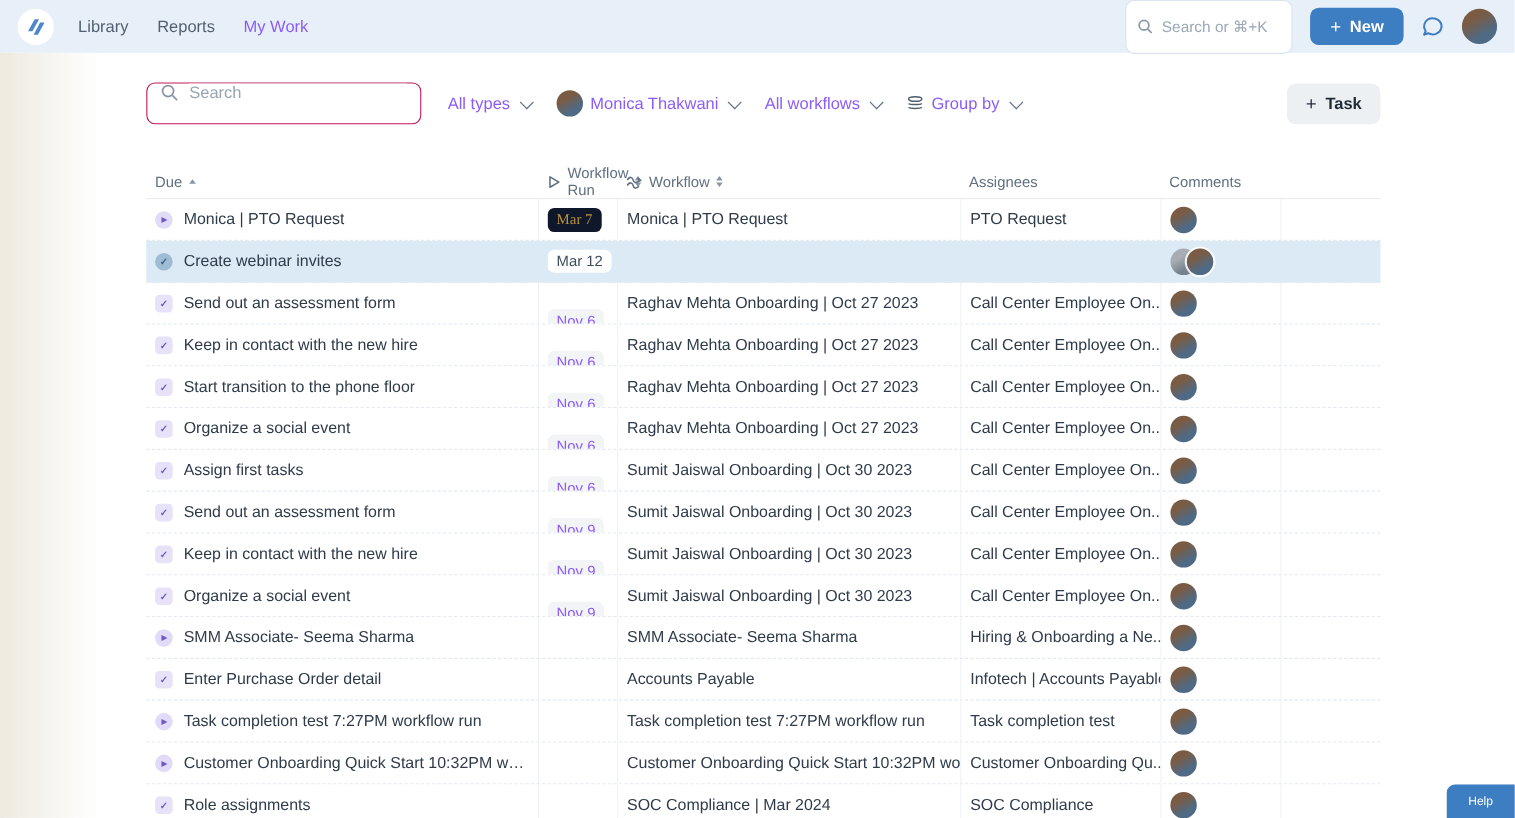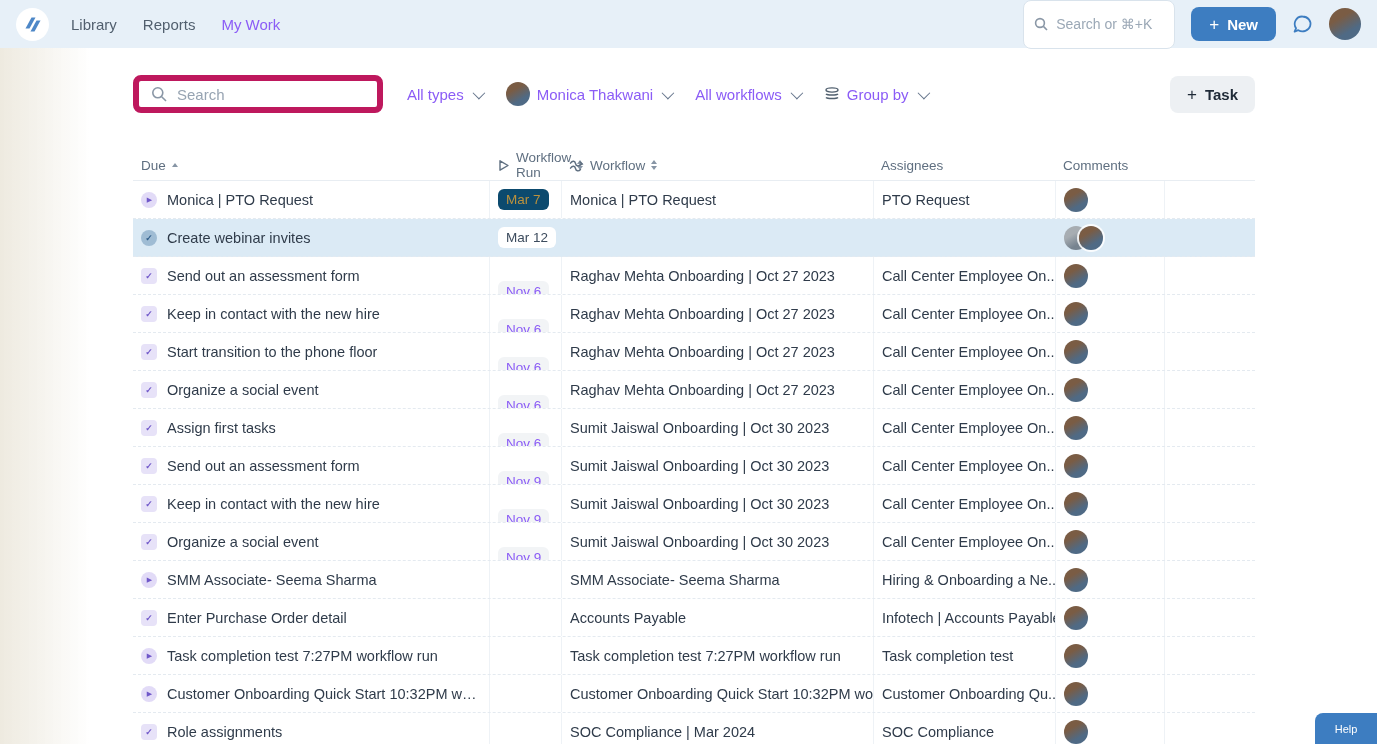--- a/index.html
+++ b/index.html
@@ -30,22 +30,22 @@
   .avatar { border-radius:50%; background:linear-gradient(150deg,#7a5c44 32%,#4f6a85 70%);
     flex:0 0 auto; }
   .avatar.a32 { width:32px; height:32px; }
   .avatar.a24 { width:24px; height:24px; }
   .avatar.man { background:linear-gradient(150deg,#a7adb2 35%,#76838f 70%); }
 
   
   .content { position:relative; z-index:1; margin-left:133px; width:1122px; }
 
   .filter-bar { display:flex; align-items:center; margin-top:27px; height:38px; }
-  .filter-search { display:flex; align-items:center; gap:10px; width:250px; height:38px;
-    background:#fff; border:6px solid #be185d; border-radius:8px; padding:0 12px; }
+  .filter-search { display:flex; align-items:flex-start; gap:10px; width:250px; height:38px;
+    background:#fff; border:1px solid #be185d; border-radius:8px; padding:0 12px; }
   .filter-search input { border:none; outline:none; width:100%; font-size:15px;
     font-family:inherit; color:#334155; }
   .filter-search input::placeholder { color:#97A4B2; }
   .dropdown { display:flex; align-items:center; gap:7px; font-size:15px; color:#8b5cf6;
     cursor:pointer; margin-left:24px; }
   .chev { width:9px; height:9px; border-right:1.6px solid #64748B; border-bottom:1.6px solid #64748B;
     transform:rotate(45deg) translateY(-2px); margin-left:2px; }
   .btn-task { margin-left:auto; height:37px; padding:0 17px; background:#EDF0F3; color:#1F2A37;
     border:none; border-radius:8px; font-size:15px; font-weight:bold; display:flex;
     align-items:center; gap:8px; cursor:pointer; font-family:inherit; }
@@ -78,21 +78,21 @@
     justify-content:center; font-size:9px; }
   .sicon.play { background:#E2DBF7; border-radius:50%; color:#6F57C9; }
   .sicon.play::after { content:"▶"; font-size:7px; transform:translateX(.5px); }
   .sicon.check { background:#E7E2F8; border-radius:4px; color:#6F57C9; }
   .sicon.check::after { content:"✓"; font-weight:bold; }
   .sicon.done { background:#9FBCD4; border-radius:50%; color:#2F5D8A; }
   .sicon.done::after { content:"✓"; font-weight:bold; }
 
   .pill { font-size:13.5px; padding:3px 8px; border-radius:6px; white-space:nowrap; }
   .pill.gray { background:#F2F4F6; color:#8b5cf6;margin-top:32px; }
-  .pill.warn { background:#0c4a6e; color:#BB913D; }
+  .pill.warn { background:#0f172a; color:#BB913D;font-family:Liberation Serif, serif; }
   .pill.white { background:#FFFFFF; color:#3D4C5E; }
 
   .avstack { display:flex; }
   .avstack .avatar + .avatar { margin-left:-9px; box-shadow:0 0 0 2px rgba(255,255,255,.85); }
 
   
   .help-btn { position:fixed; right:0; bottom:0; z-index:5; width:62px; height:31px;
     background:#3D7DC1; color:#fff; border:none; border-radius:8px 0 0 0; font-size:11px;
     cursor:pointer; font-family:inherit; }
 

